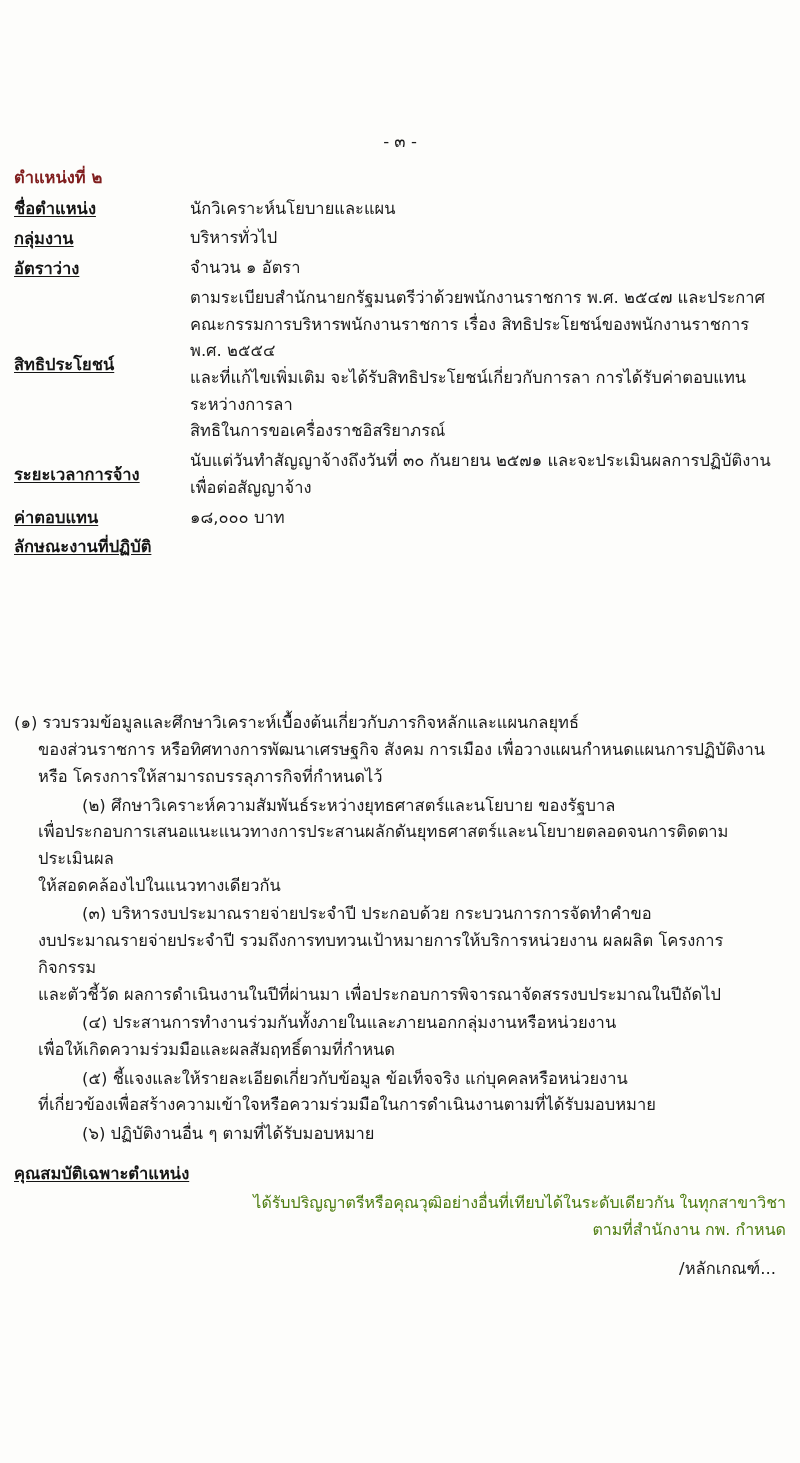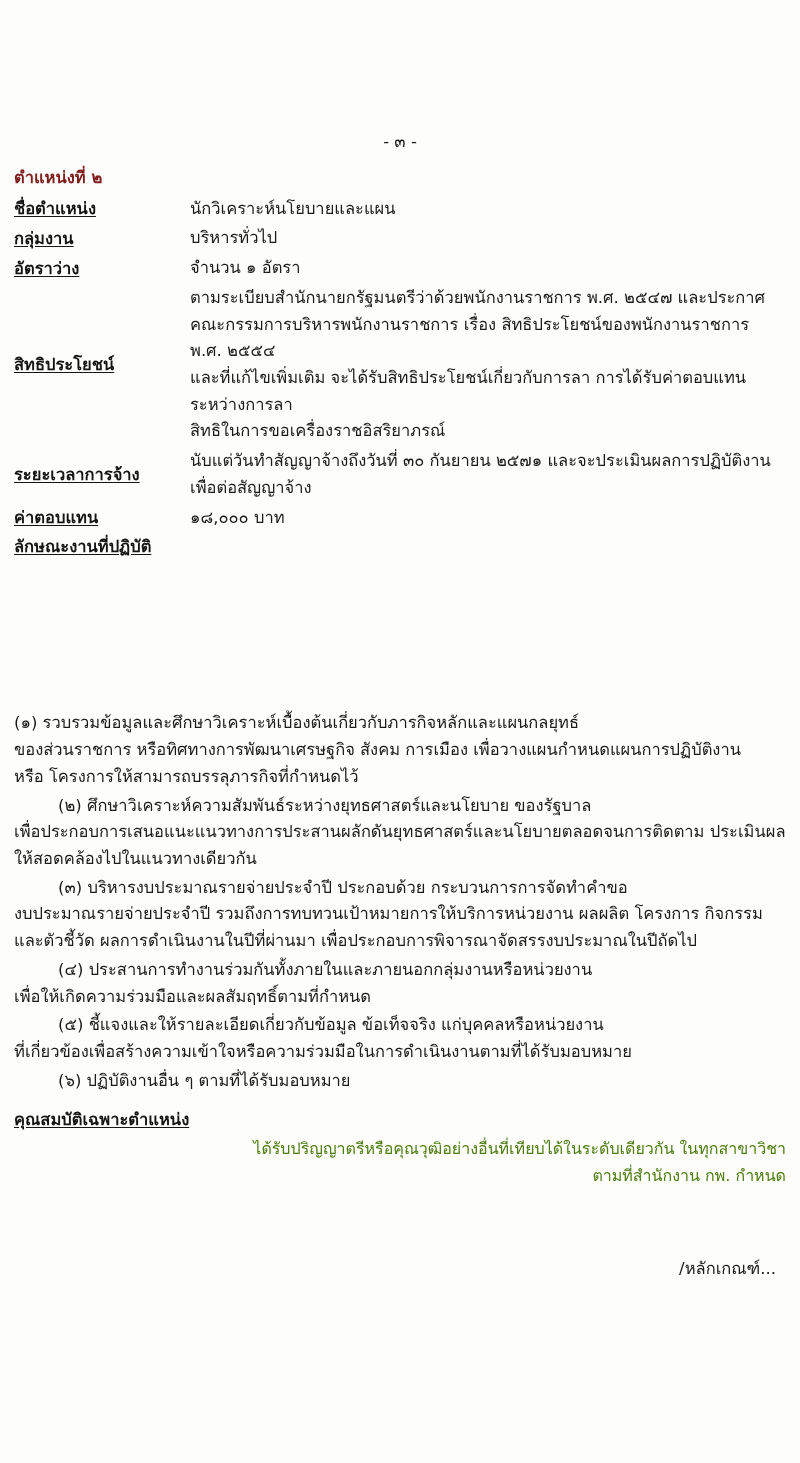--- a/index.html
+++ b/index.html
@@ -85,20 +85,21 @@
     text-indent: 44px;
   }
   .duties-block {
     margin-top: 2px;
   }
   .duty-item {
     font-size: 16.5px;
     color: #1b1b1b;
     line-height: 1.62;
     margin-bottom: 2px;
+    margin-left: 24px;
   }
   .duty-first {
     display: flex;
     align-items: flex-start;
     flex-direction: column;
   }
   .qual-head {
     margin-top: 12px;
     font-family: Liberation Serif, serif;
   }

